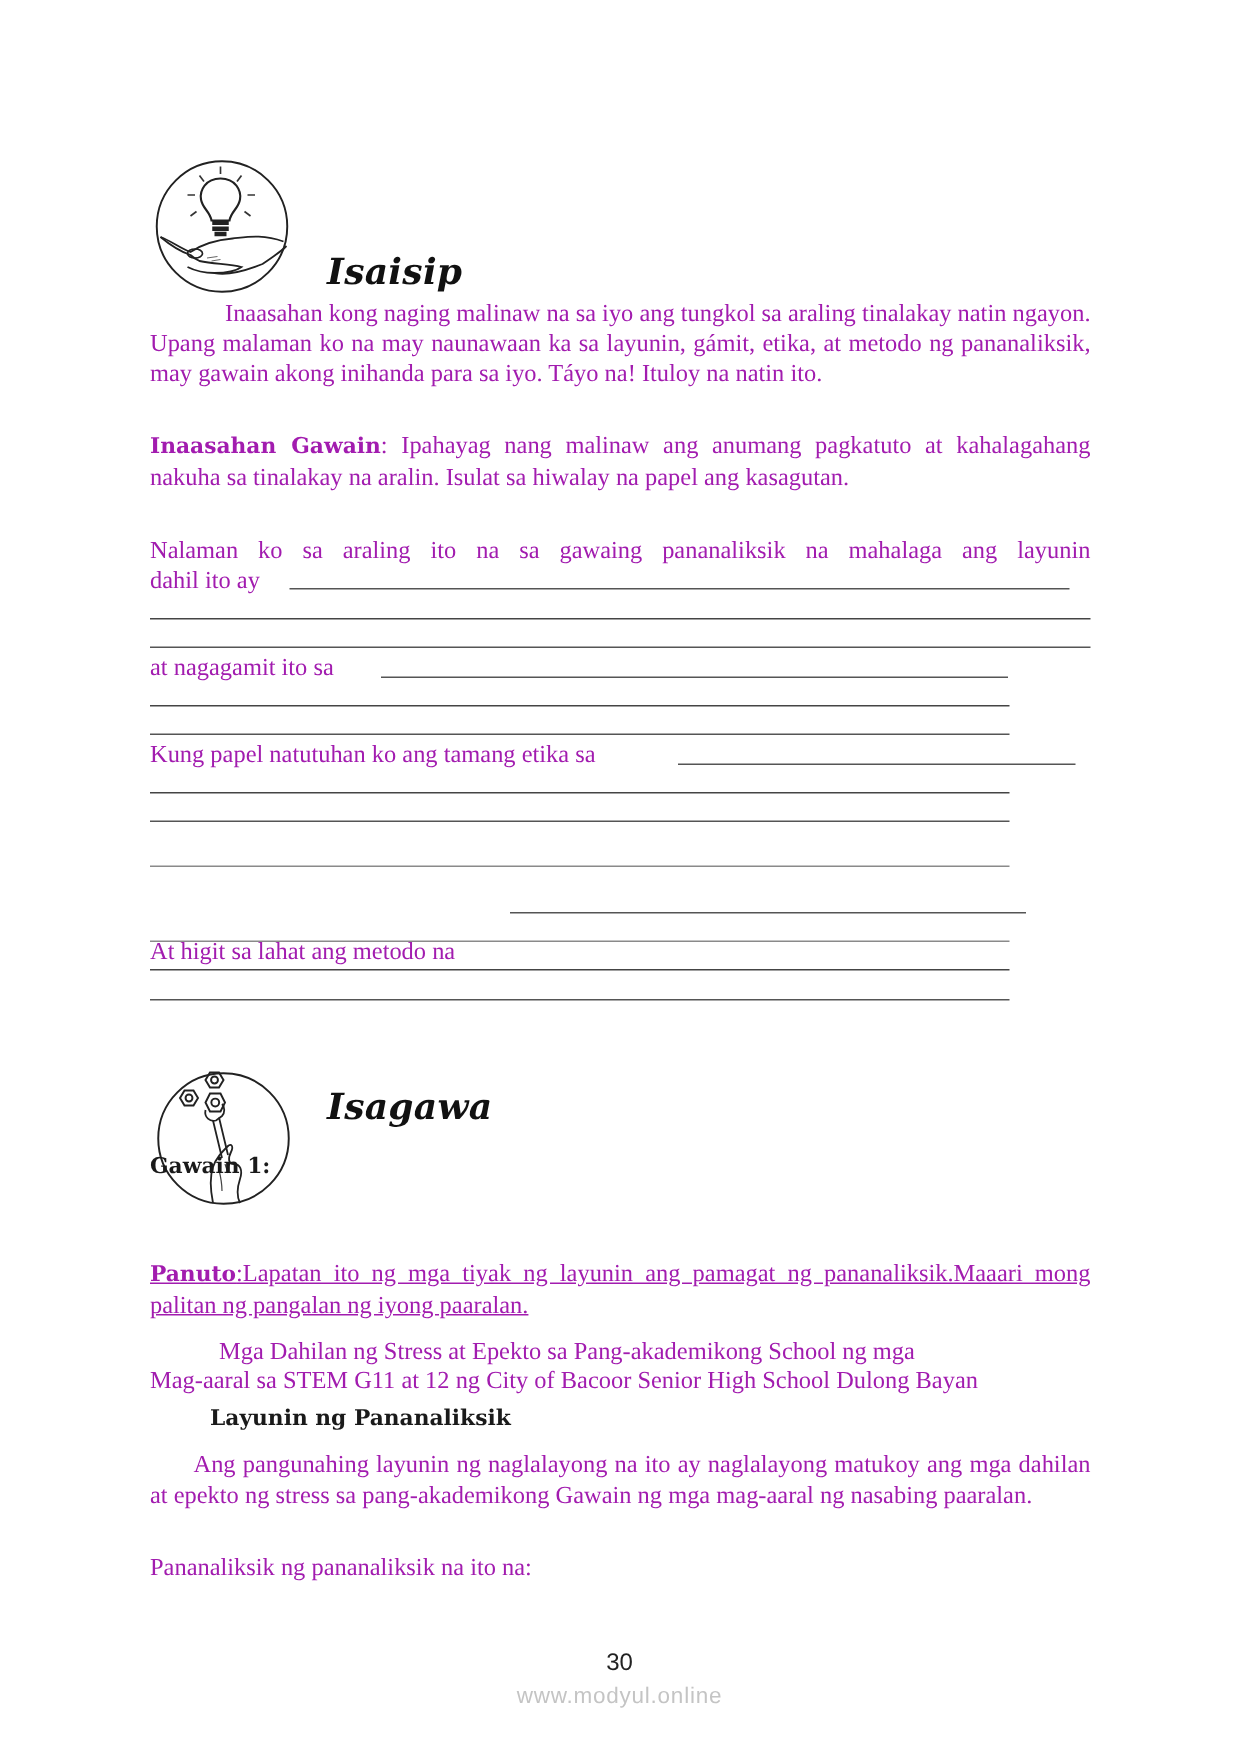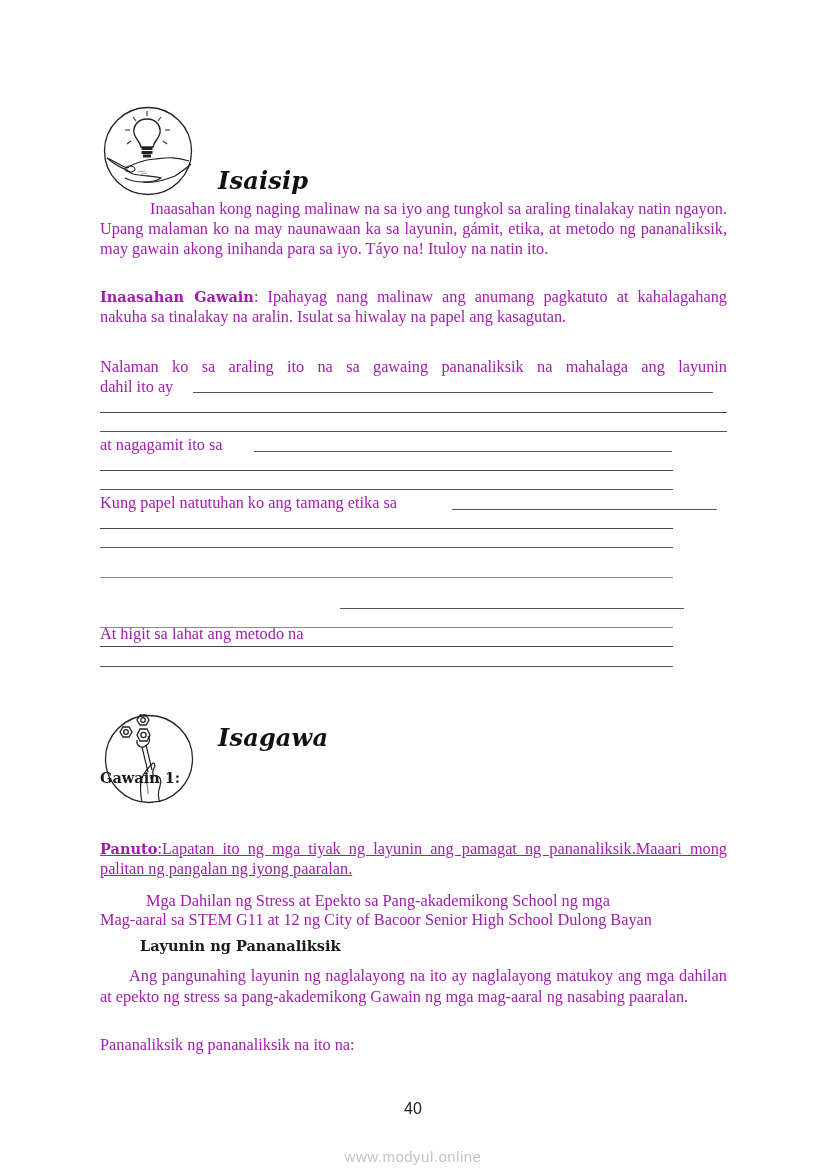--- a/index.html
+++ b/index.html
@@ -138,14 +138,14 @@
 <div class="abs body-text" style="left:100px; top:910px;">Mag-aaral sa STEM G11 at 12 ng City of Bacoor Senior High School Dulong Bayan</div>
 
 <div class="abs bold" style="left:112px; top:937px;margin-left:28px;">Layunin ng Pananaliksik</div>
 
 <div class="abs body-text justify" style="left:100px; top:965px; width:627px; line-height:21px; text-indent:29px;">
   <span>Ang pangunahing layunin ng naglalayong na ito ay naglalayong matukoy ang mga dahilan at epekto ng stress sa pang-akademikong  Gawain ng mga mag-aaral ng nasabing paaralan.</span>
 </div>
 
 <div class="abs body-text" style="left:100px; top:1035px;">Pananaliksik ng pananaliksik na ito na:</div>
 
-<div class="abs page-num" style="left:0; width:826px; top:1100px;">40</div>
-<div class="abs watermark" style="left:0; width:826px; top:1148px;">www.modyul.online</div>
+<div class="abs page-num" style="left:0; width:826px; top:1100px;">30</div>
+<div class="abs watermark" style="left:0; width:826px; top:1122px;">www.modyul.online</div>
 
 </body></html>

